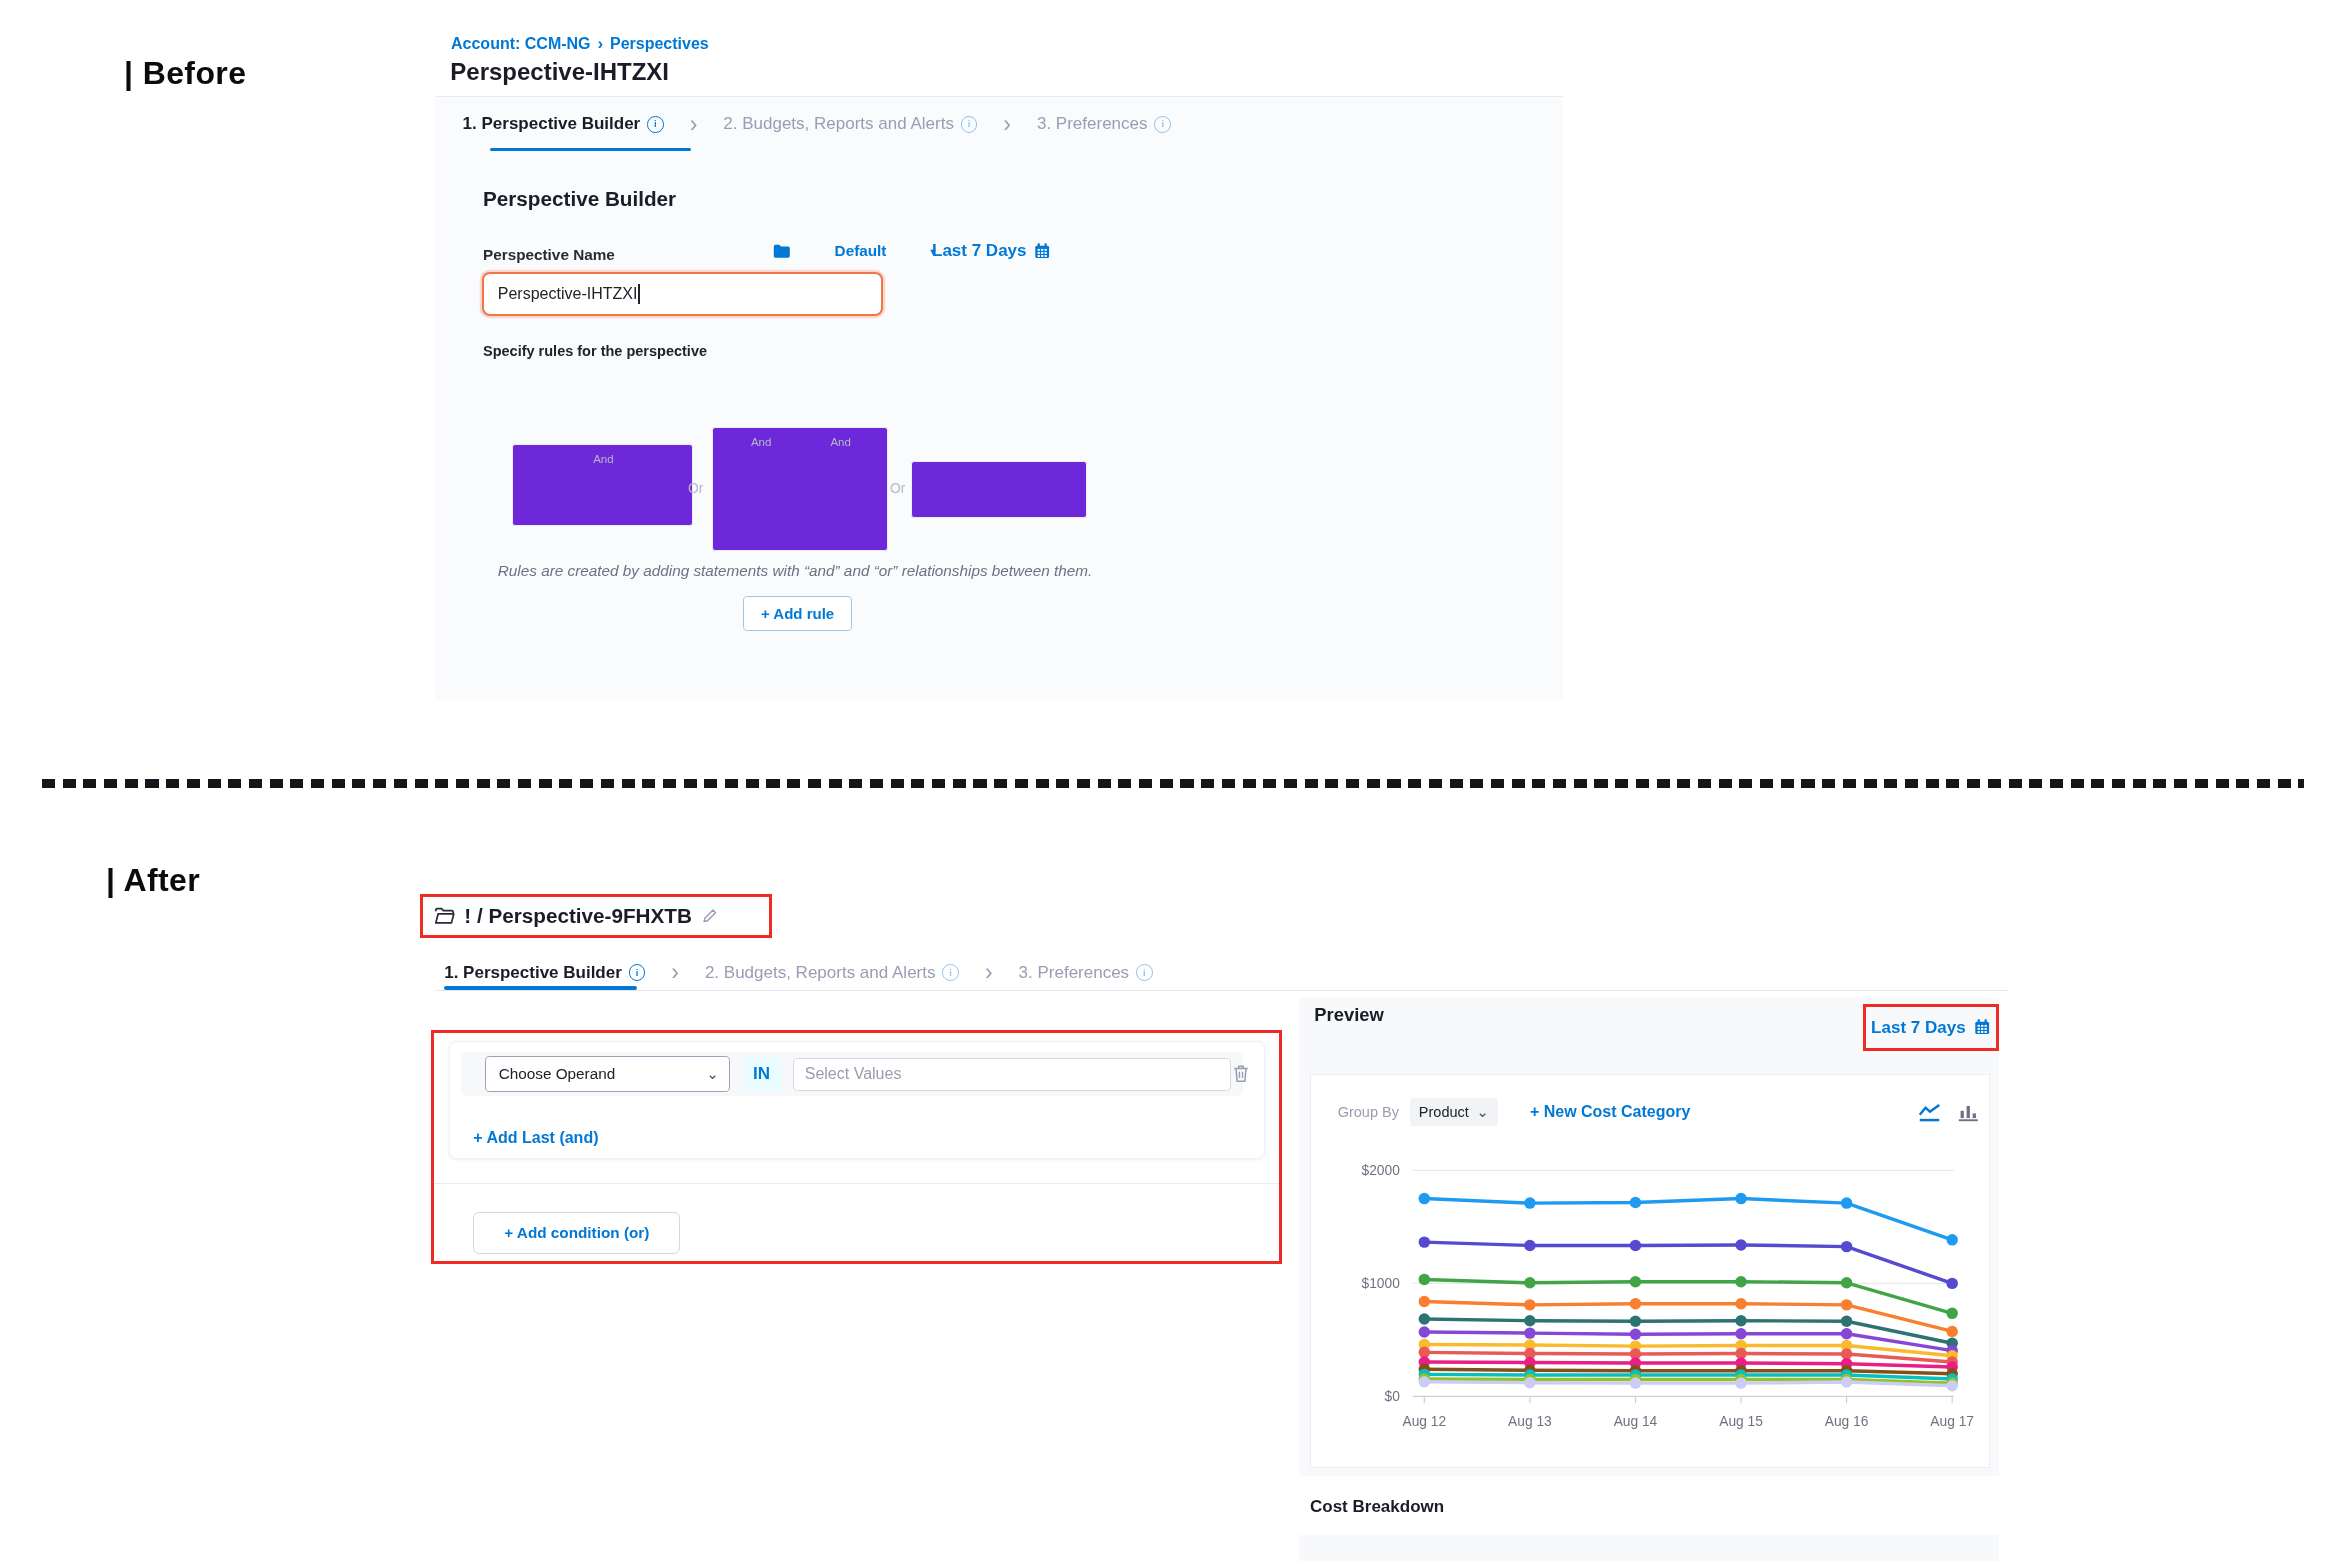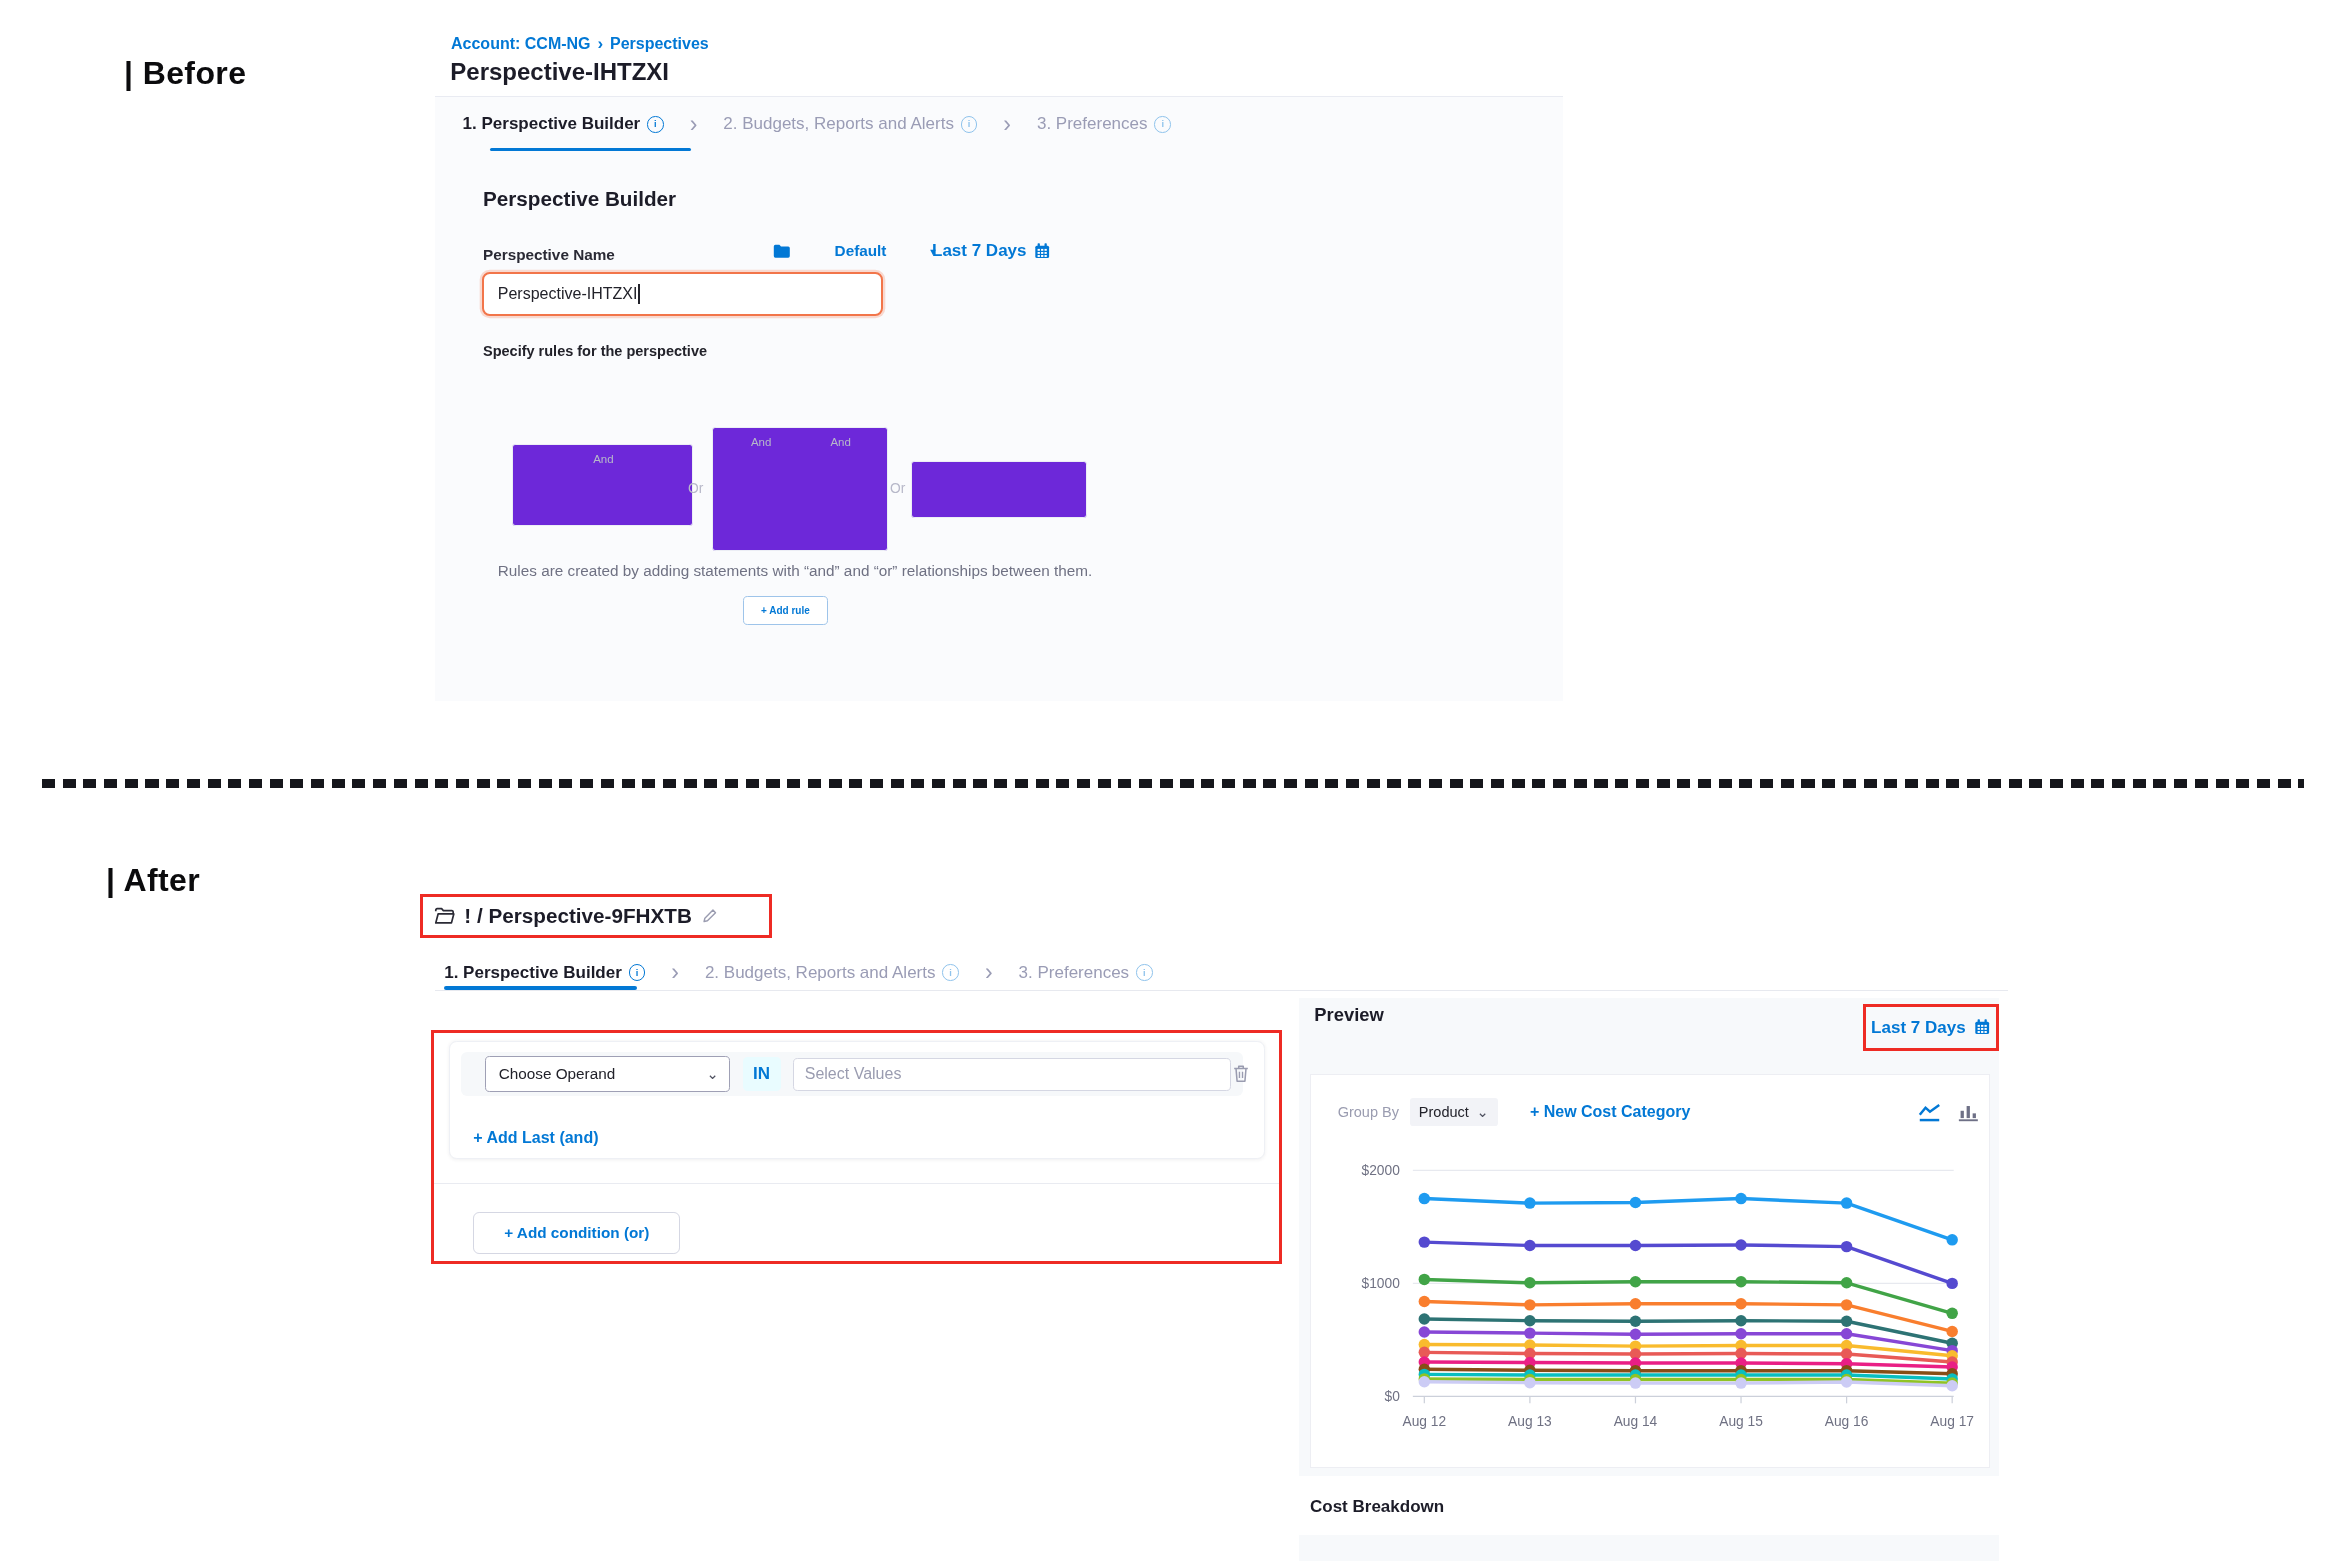--- a/index.html
+++ b/index.html
@@ -26,23 +26,23 @@
   .before-content{left:0;top:75px;width:1128px;height:604px;background:#fafbfd;border-top:0.8px solid #e9ebf2;}
   .form-label{font-size:15.3px;font-weight:600;color:#2a2a35;}
   .blue-link{color:#0278d5;font-weight:700;cursor:pointer;display:inline-flex;align-items:center;gap:6.9px;}
   .name-input{background:#fff;border:2.3px solid #f2754a;border-radius:7.7px;box-shadow:0 0 0 2.3px rgba(242,117,74,.25);
               display:flex;align-items:center;padding:0 13.8px;font-size:16px;color:#22222a;}
   .cursor-bar{display:inline-block;width:1.5px;height:20px;background:#22222a;margin-left:0.8px;}
   .skel-box{border:1.1px solid #eceef5;border-radius:3.1px;background:#6d28d9;padding:6.1px 7.7px;display:flex;flex-direction:row;justify-content:space-between;}
   .skel-bar{height:17px;border-radius:2.3px;background:#e8eaf3;}
   .skel-word{font-size:11.5px;color:#b7b8c9;padding:1.5px 0 1.5px 1.5px;}
   .or-word{font-size:13.8px;color:#b7b8c9;}
-  .hint-text{font-size:15.3px;color:#6f7183;text-align:center;}
+  .hint-text{font-size:15.3px;color:#6f7183;text-align:center;font-style:italic;}
   .btn-outline-blue{display:inline-flex;align-items:center;justify-content:center;background:#fff;border:1.1px solid #9ec4ea;
-                    border-radius:4.6px;color:#0278d5;font-weight:700;font-size:10px;padding:7.7px 17px;cursor:pointer;}
+                    border-radius:4.6px;color:#0278d5;font-weight:700;font-size:15px;padding:7.7px 17px;cursor:pointer;}
   
   .dash-divider{height:9.2px;background:repeating-linear-gradient(90deg,#15161b 0 13px,transparent 13px 20.7px);}
   
   .red-box{border:3.8px solid #ee2b24;}
   .red-box-thin{border:3.1px solid #ee2b24;}
   .after-title{display:flex;align-items:center;gap:9.2px;padding:0 10.7px;font-size:20.7px;font-weight:800;color:#1c1c28;}
   .after-tabstrip{border-bottom:1.1px solid #e7e9ef;background:#fff;}
   .rule-card{background:#fff;border:0.8px solid #eef0f5;border-radius:7.7px;box-shadow:0 0.8px 3.8px rgba(40,41,61,.07);}
   .rule-strip{background:#f6f8fa;border-radius:6.1px;display:flex;align-items:center;gap:12.2px;padding:0 0 0 24.5px;}
   .select-box{background:#fff;border:1.2px solid #9fa0b5;border-radius:4.6px;display:flex;align-items:center;

